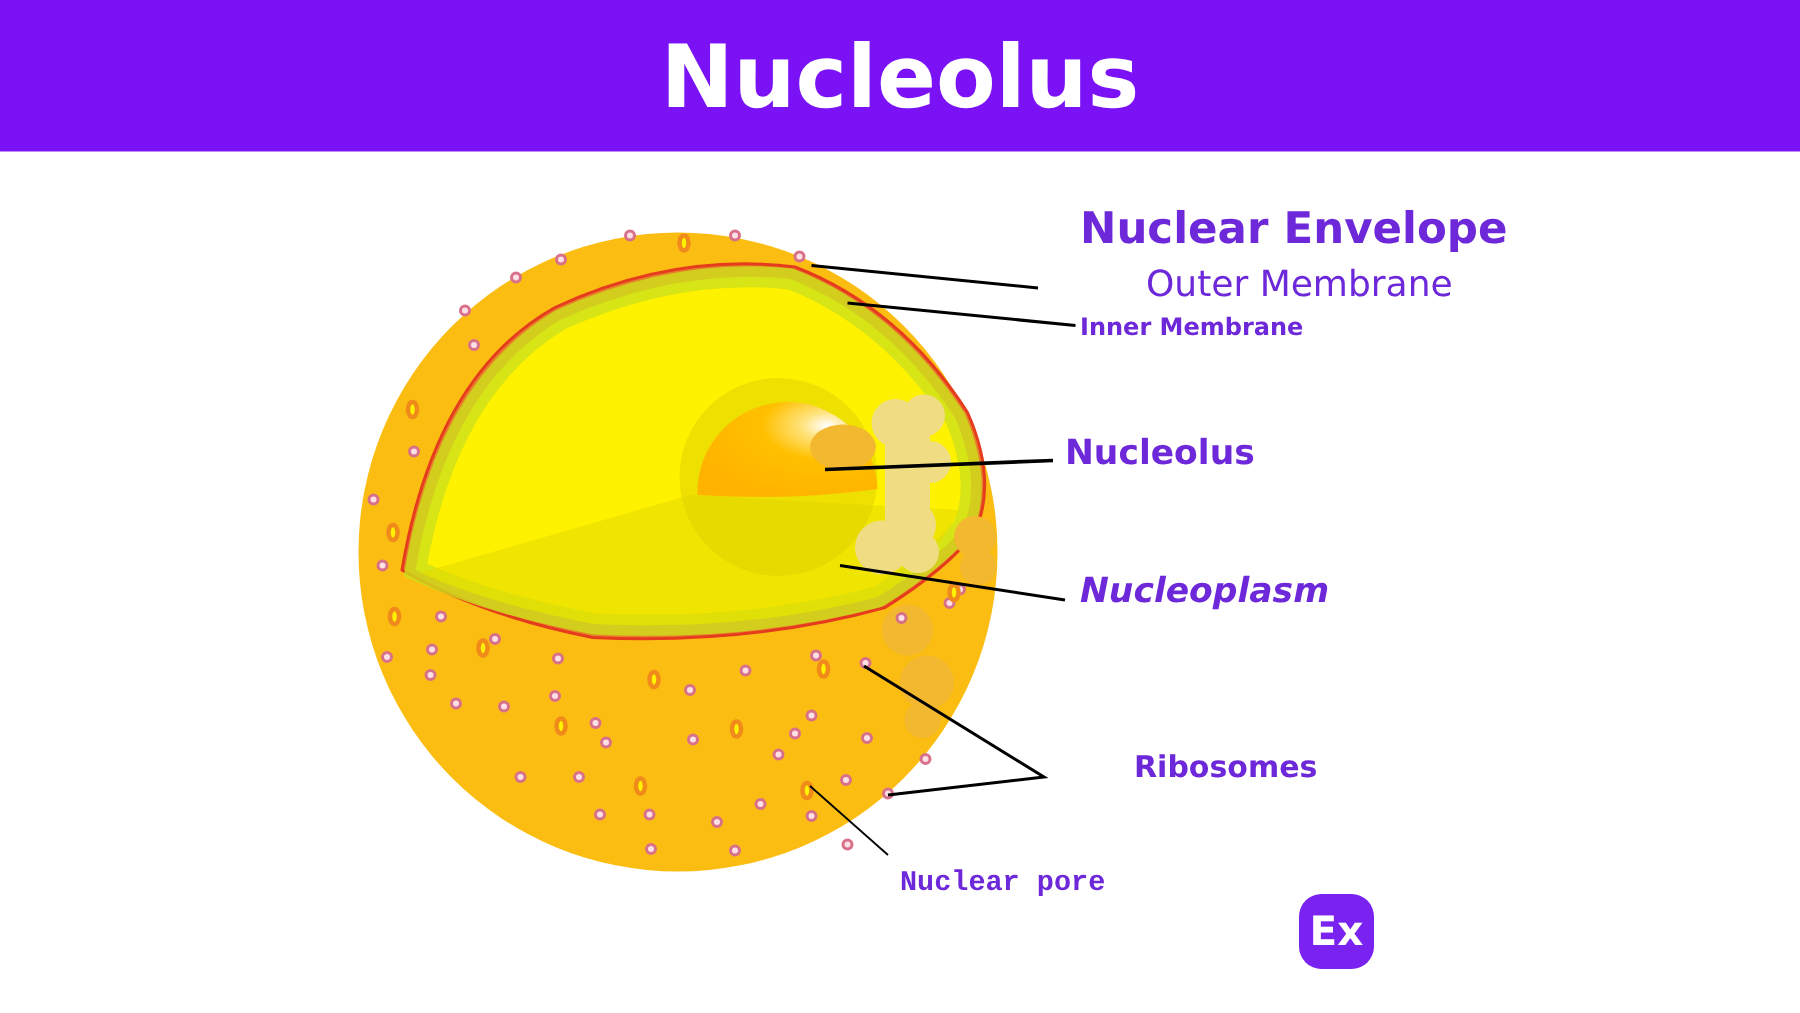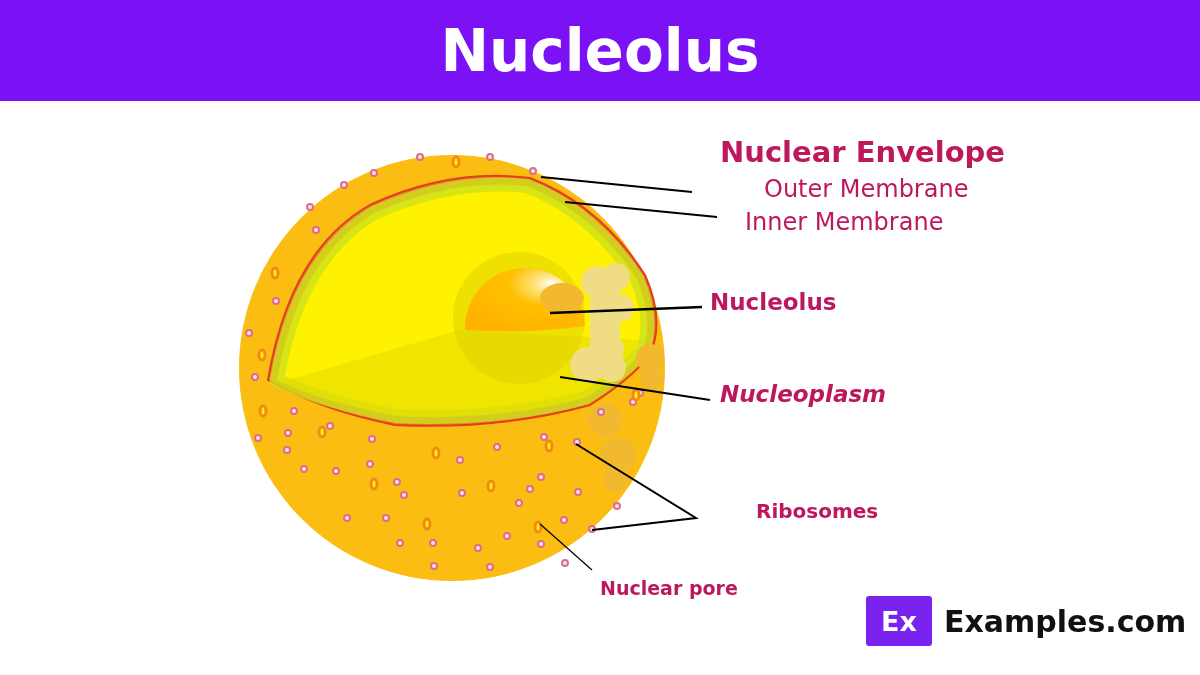--- a/index.html
+++ b/index.html
@@ -12,35 +12,35 @@
     position: absolute; left: 0; top: 0; width: 1200px; height: 101px;
     background: #7a12f5;
     display: flex; align-items: center; justify-content: center;
   }
   .header-title {
     color: #ffffff; font-size: 58px; font-weight: bold; letter-spacing: 0px;
     font-family: "DejaVu Sans", sans-serif;
   }
   .diagram { position: absolute; left: 0; top: 0; width: 1200px; height: 675px; }
   .label {
-    position: absolute; color: #be185d; white-space: nowrap;
+    position: absolute; color: #6d28d9; white-space: nowrap;
     font-family: "DejaVu Sans", sans-serif;
   }
   .lbl-envelope { left: 720px; top: 135px; font-size: 29px; font-weight: bold; }
   .lbl-outer { left: 720px; top: 175px; font-size: 24px; font-weight: normal; margin-left: 44px; }
-  .lbl-inner { left: 745px; top: 208px; font-size: 24px; font-weight: normal; }
+  .lbl-inner { left: 720px; top: 208px; font-size: 16px; font-weight: bold; }
   .lbl-nucleolus { left: 710px; top: 289px; font-size: 23px; font-weight: bold; }
   .lbl-nucleoplasm { left: 720px; top: 381px; font-size: 23px; font-weight: bold; font-style: italic; }
   .lbl-ribosomes { left: 756px; top: 499px; font-size: 20px; font-weight: bold; }
-  .lbl-pore { left: 600px; top: 577px; font-size: 19px; font-weight: bold; }
+  .lbl-pore { left: 600px; top: 577px; font-size: 19px; font-weight: bold; font-family: Liberation Mono, monospace; }
   .brand {
     position: absolute; left: 866px; top: 596px; display: flex; align-items: center;
   }
   .brand-logo {
-    width: 66px; height: 50px; background: #7a22f0; border-radius: 3px;
+    width: 50px; height: 50px; background: #7a22f0; border-radius: 15px;
     color: #ffffff; font-weight: bold; font-size: 27px;
     display: flex; align-items: center; justify-content: center;
     font-family: "DejaVu Sans", sans-serif;
   }
   .brand-name {
     margin-left: 12px; font-size: 30px; font-weight: bold; color: #111111;
     font-family: "DejaVu Sans", sans-serif;
   }
 </style>
 </head>
@@ -177,14 +177,13 @@
 <span class="label lbl-envelope">Nuclear Envelope</span>
 <span class="label lbl-outer">Outer Membrane</span>
 <span class="label lbl-inner">Inner Membrane</span>
 <span class="label lbl-nucleolus">Nucleolus</span>
 <span class="label lbl-nucleoplasm">Nucleoplasm</span>
 <span class="label lbl-ribosomes">Ribosomes</span>
 <span class="label lbl-pore">Nuclear pore</span>
 
 <div class="brand">
   <div class="brand-logo">Ex</div>
-  <span class="brand-name">Examples.com</span>
 </div>
 
 </body></html>

